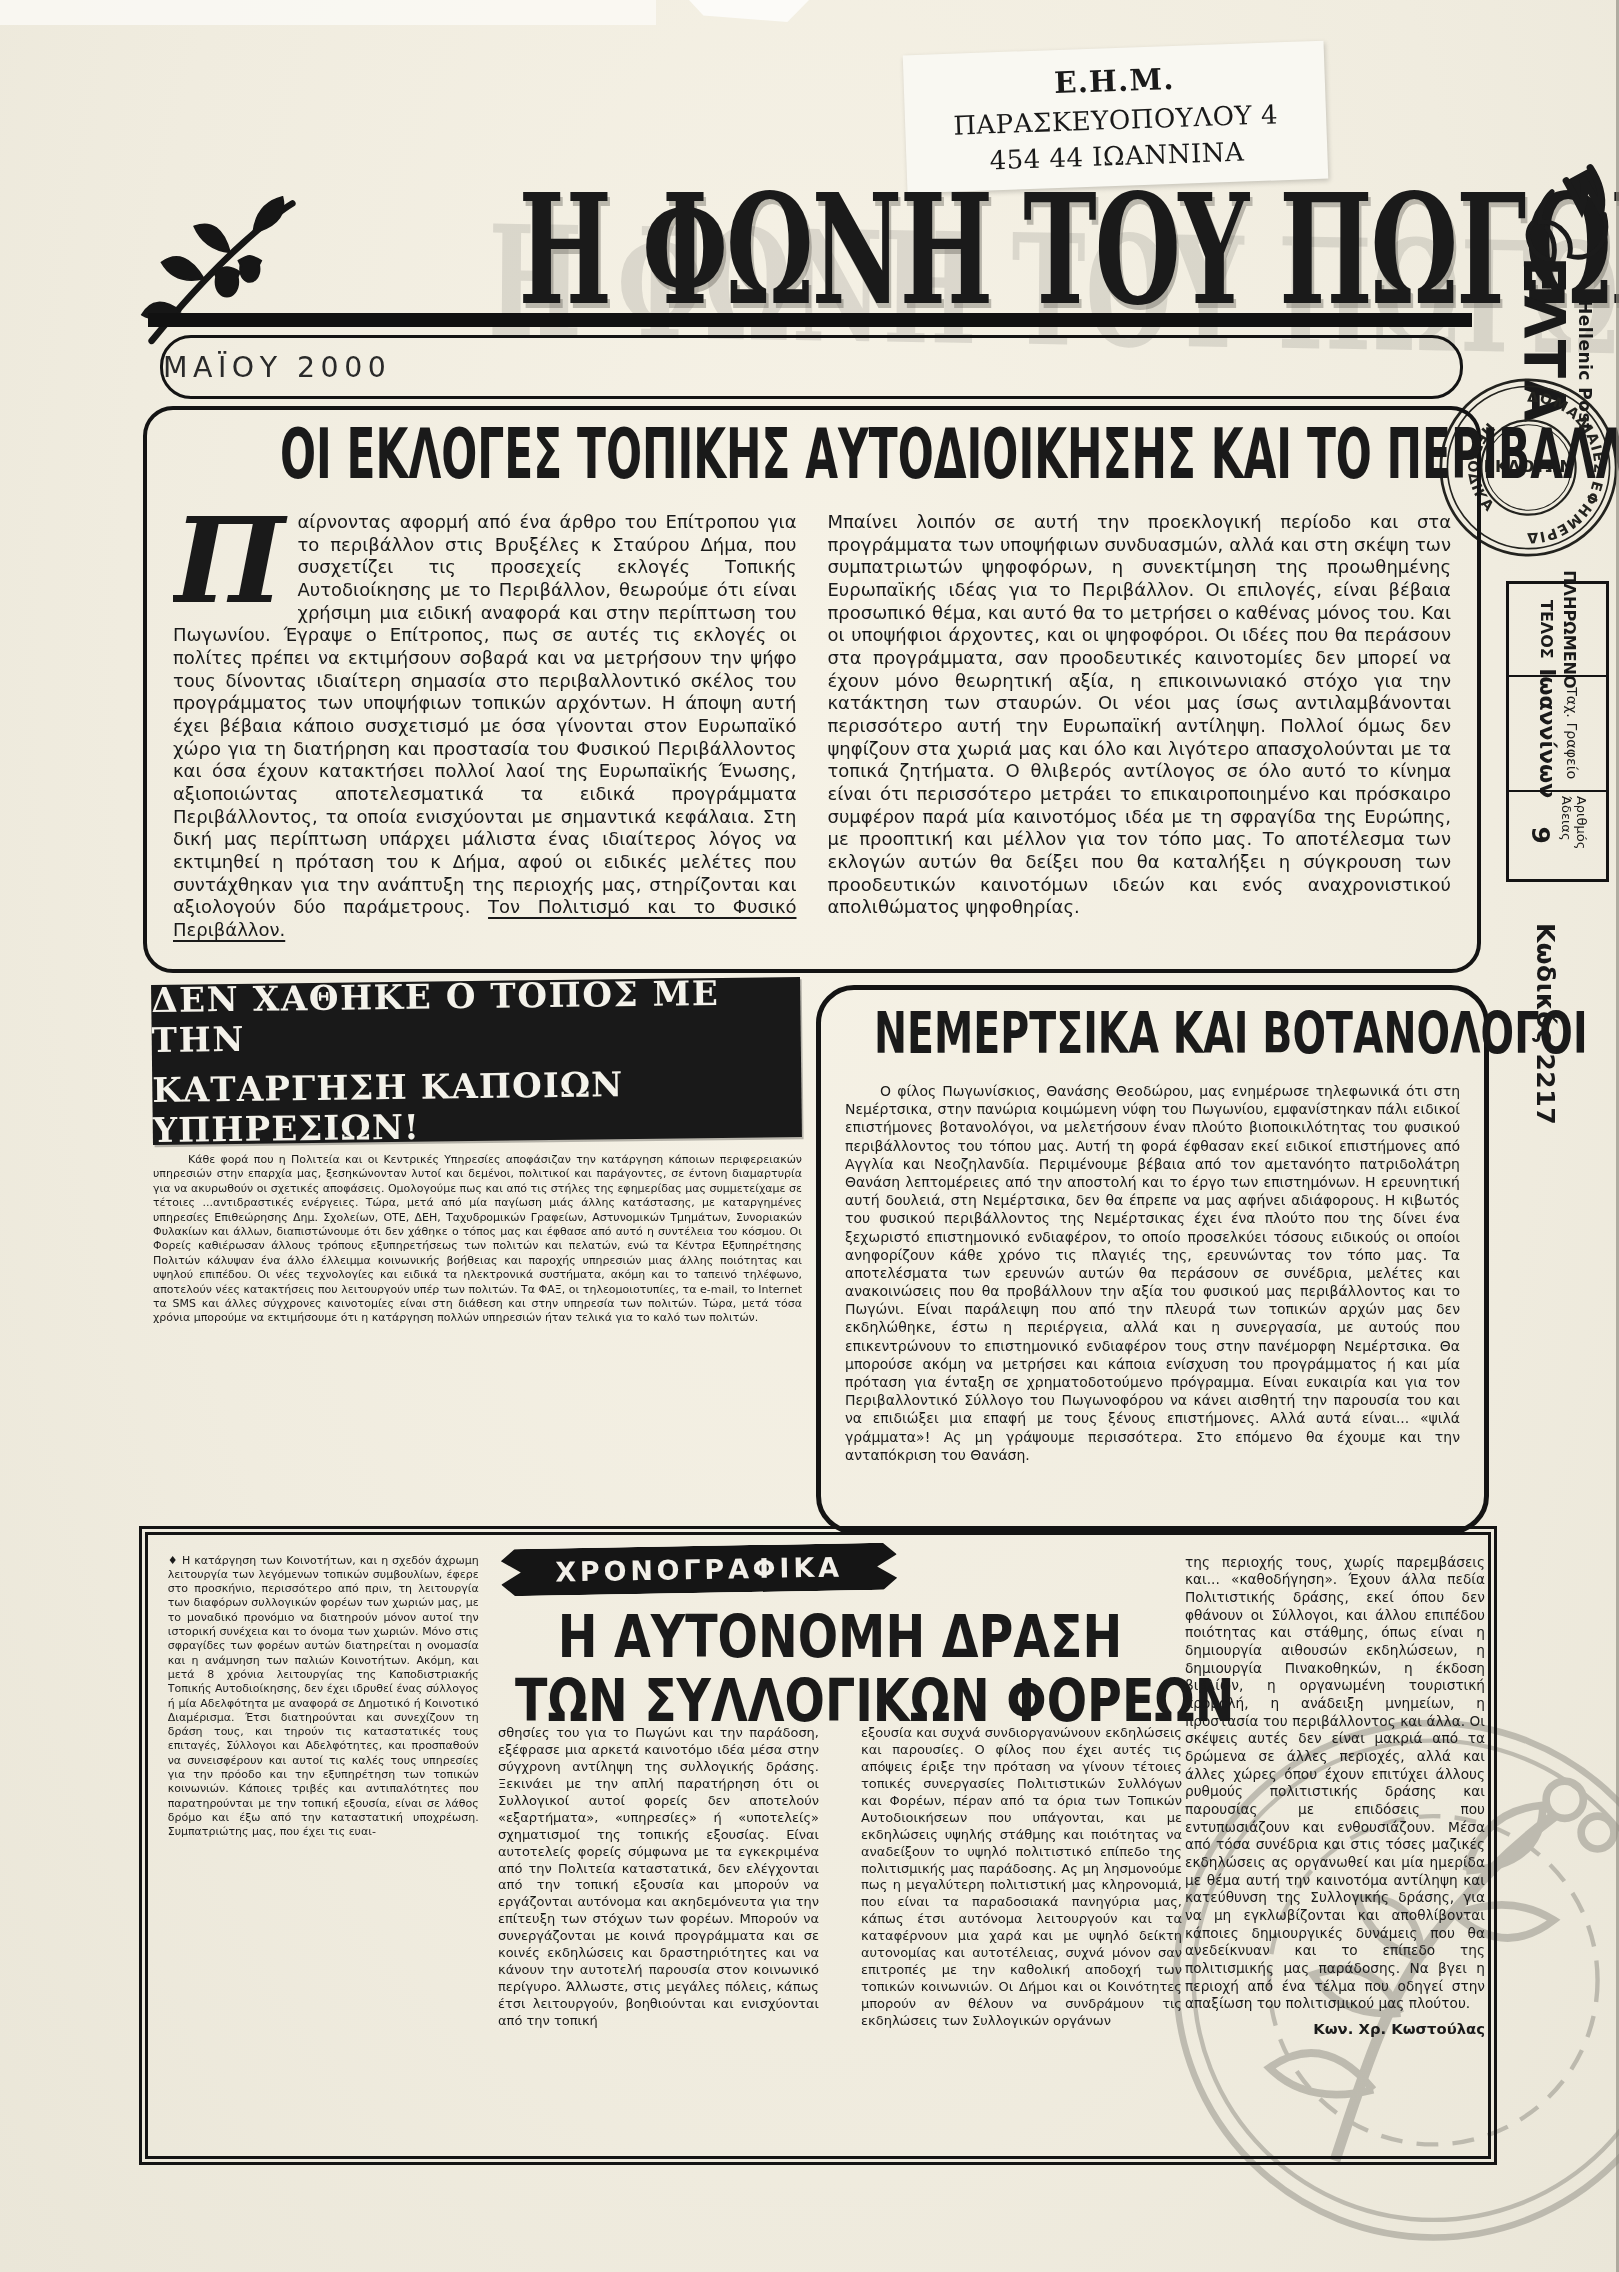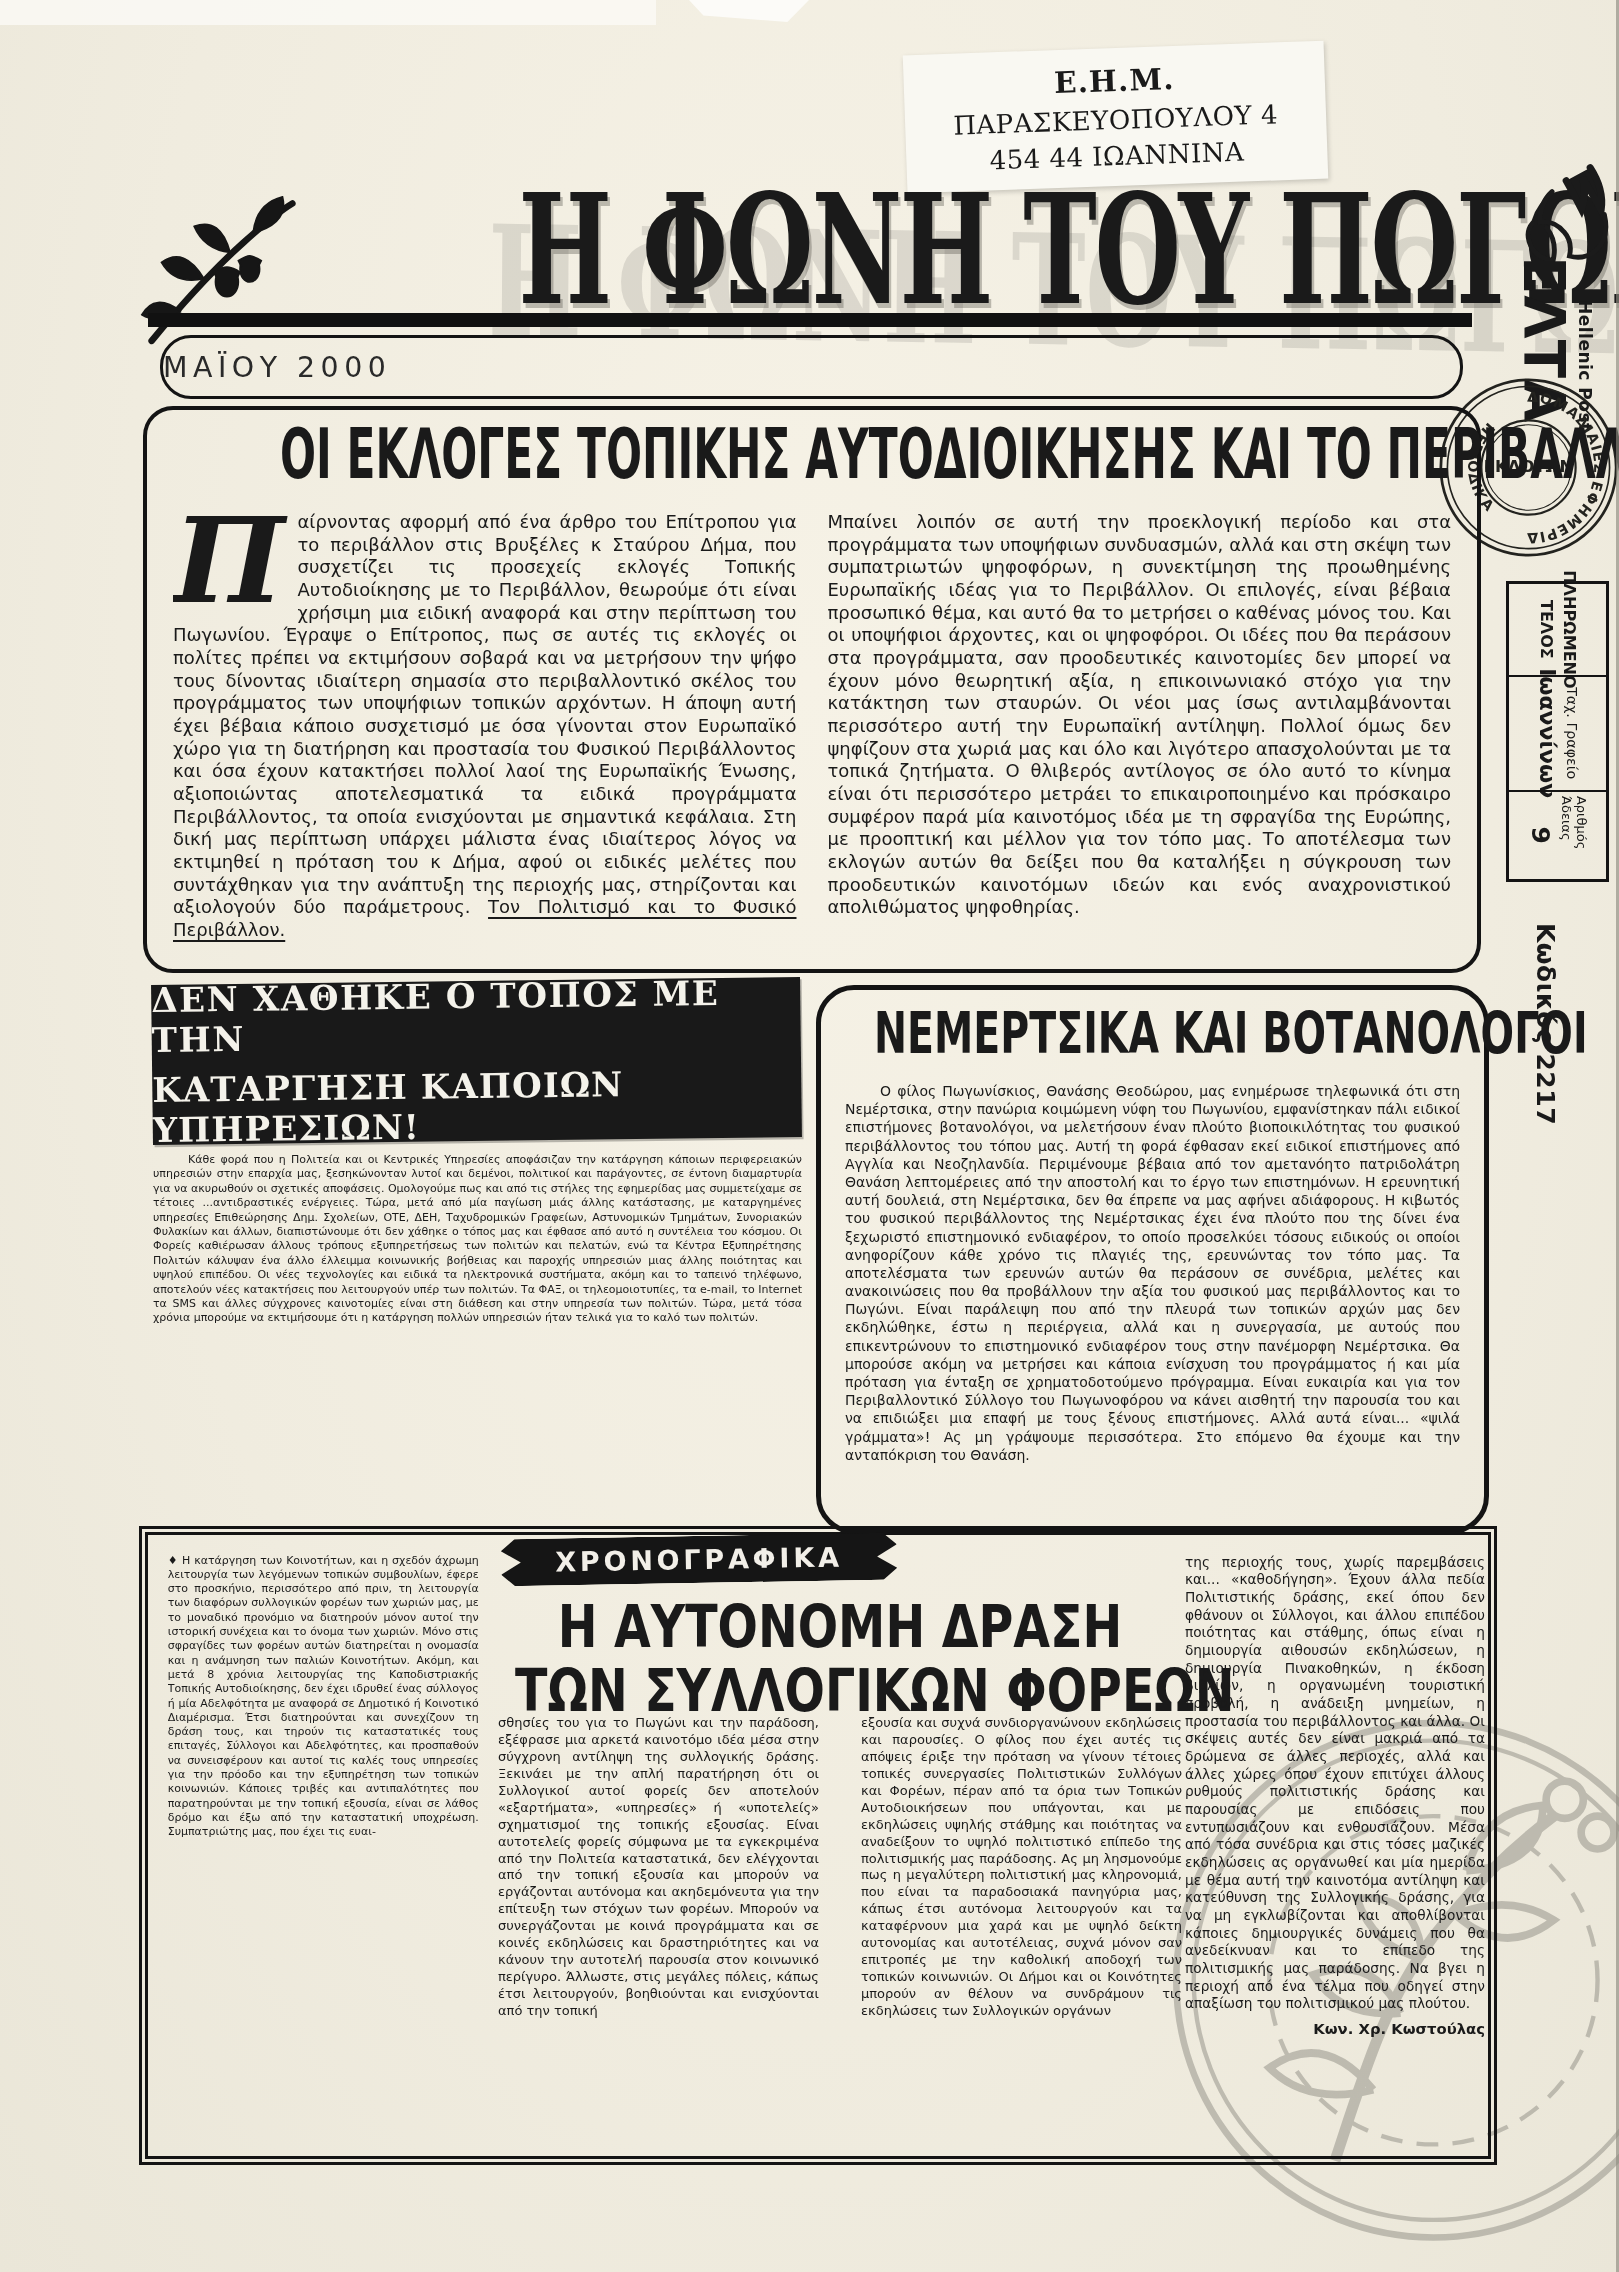--- a/index.html
+++ b/index.html
@@ -61,21 +61,21 @@
 
   
   .a3box{left:816px;top:985px;width:663px;height:539px;border:5.5px solid #141414;border-radius:38px;}
   .a3head{position:absolute;top:14.2px;left:0;width:100%;text-align:center;white-space:nowrap;
           font-weight:bold;font-size:47px;line-height:1;transform:scale(.84,1.22);transform-origin:center top;}
   .a3body{position:absolute;top:92px;left:24px;right:24px;bottom:16.4px;font-size:14px;line-height:1.3;text-indent:35px;}
 
   
   .chbox{left:139px;top:1526px;width:1340px;height:621px;border:9.8px double #141414;}
   .chcol1{position:absolute;left:19.7px;top:18.6px;width:311px;height:569px;font-size:11px;line-height:1.3;}
-  .chmid{position:absolute;left:350px;top:1px;width:684px;height:581px;}
+  .chmid{position:absolute;left:350px;top:11px;width:684px;height:581px;}
   .banner{position:relative;width:396px;height:47px;margin-left:3.3px;background:#151515;transform:rotate(-1deg);
           clip-path:polygon(3.5% 0,96.5% 0,100% 25%,95% 50%,100% 75%,96.5% 100%,3.5% 100%,0 75%,5% 50%,0 25%);
           display:flex;align-items:center;justify-content:center;color:#f2efe8;
           font-weight:bold;font-size:27px;letter-spacing:3.8px;}
   .chh{width:100%;text-align:center;font-weight:bold;white-space:nowrap;line-height:1;
        transform:scale(.95,1.18);transform-origin:center top;}
   .chh1{font-size:50px;margin-top:14.2px;}
   .chh2{font-size:50px;margin-top:14.2px;}
   .chcols{display:flex;gap:42px;margin-top:4px;height:394px;}
   .chcol{flex:1;font-size:13px;line-height:1.3;overflow:hidden;text-align:justify;}

